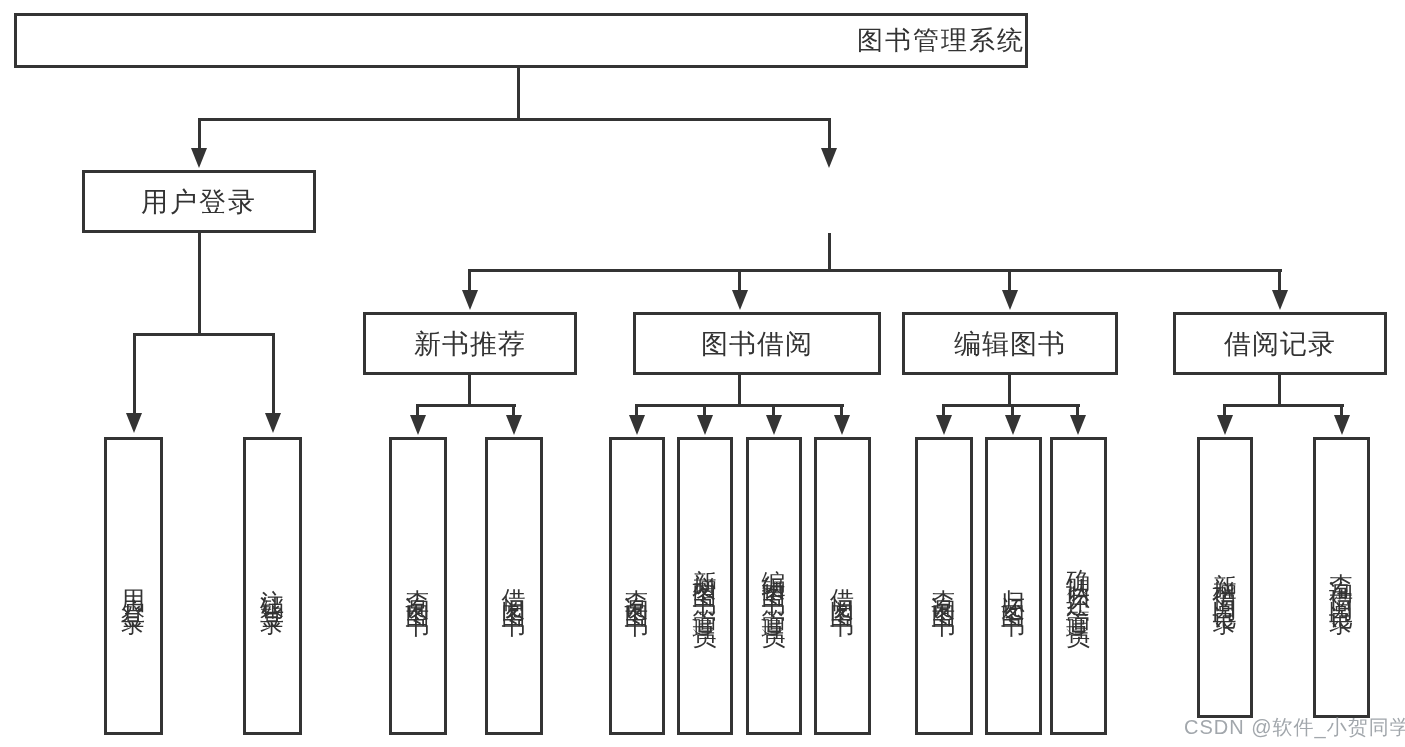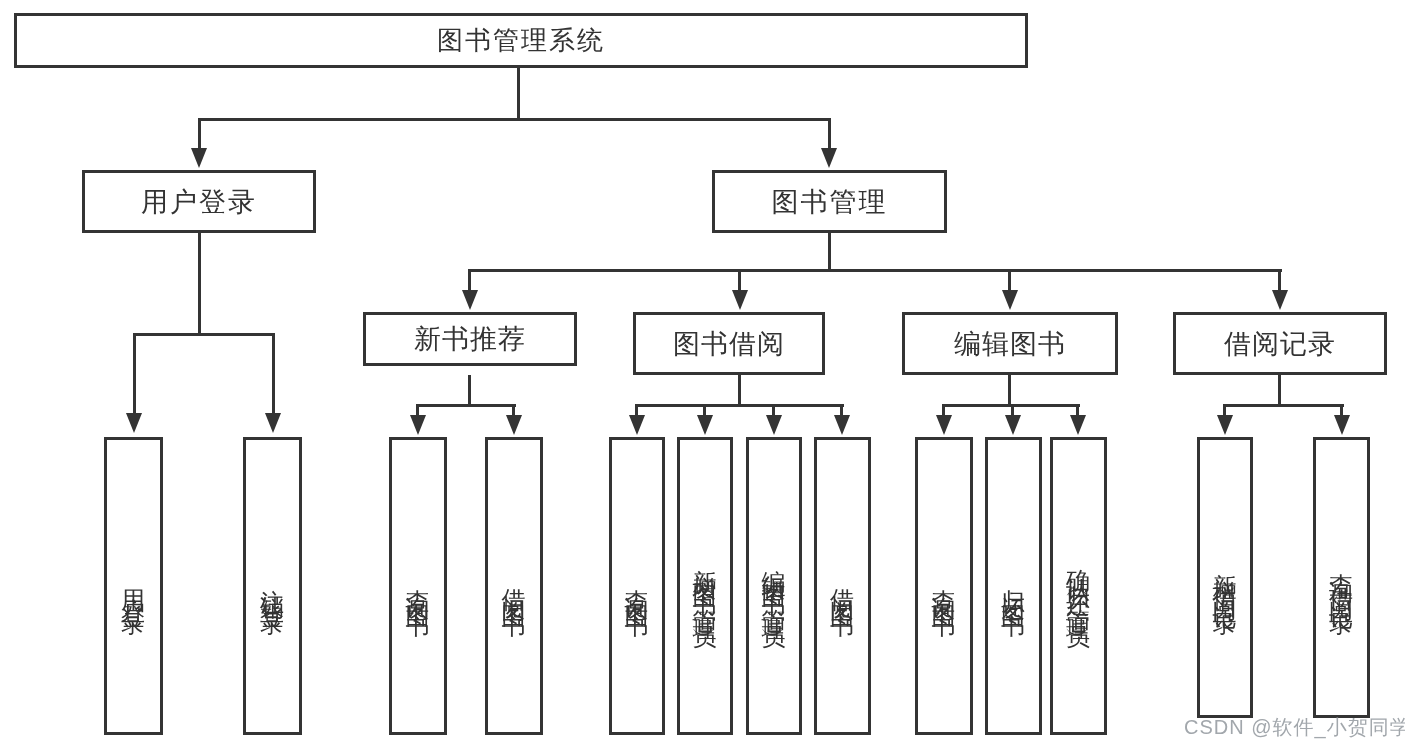--- a/index.html
+++ b/index.html
@@ -13,21 +13,21 @@
   .node{
     position:absolute;
     box-sizing:border-box;
     border:3px solid #343434;
     background:#ffffff;
     display:flex;
     align-items:center;
     justify-content:center;
     color:#333333;
   }
-  .node.lvl1{font-size:26px;letter-spacing:2px;}
+  .node.lvl1{font-size:26px;letter-spacing:2px;justify-content:flex-end;}
   .node.lvl2{font-size:27px;letter-spacing:2px;}
   .node.lvl3{font-size:27px;letter-spacing:1px;}
   .leaf{
     position:absolute;
     box-sizing:border-box;
     border:3px solid #343434;
     background:#ffffff;
     display:flex;
     align-items:center;
     justify-content:center;
@@ -63,29 +63,26 @@
 <div id="canvas">
 
   <div class="node lvl1" style="left:14px;top:13px;width:1014px;height:55px">
     <span>图书管理系统</span>
   </div>
 
   <div class="node lvl2" style="left:82px;top:170px;width:234px;height:63px">
     <span>用户登录</span>
   </div>
 
-  <div class="node lvl2" style="left:712px;top:170px;width:235px;height:63px">
-    <span>图书管理</span>
-  </div>
 
-  <div class="node lvl3" style="left:363px;top:312px;width:214px;height:54px">
+  <div class="node lvl3" style="left:363px;top:312px;width:214px;height:63px">
     <span>新书推荐</span>
   </div>
 
-  <div class="node lvl3" style="left:633px;top:312px;width:192px;height:63px">
+  <div class="node lvl3" style="left:633px;top:312px;width:248px;height:63px">
     <span>图书借阅</span>
   </div>
 
   <div class="node lvl3" style="left:902px;top:312px;width:216px;height:63px">
     <span>编辑图书</span>
   </div>
 
   <div class="node lvl3" style="left:1173px;top:312px;width:214px;height:63px">
     <span>借阅记录</span>
   </div>

